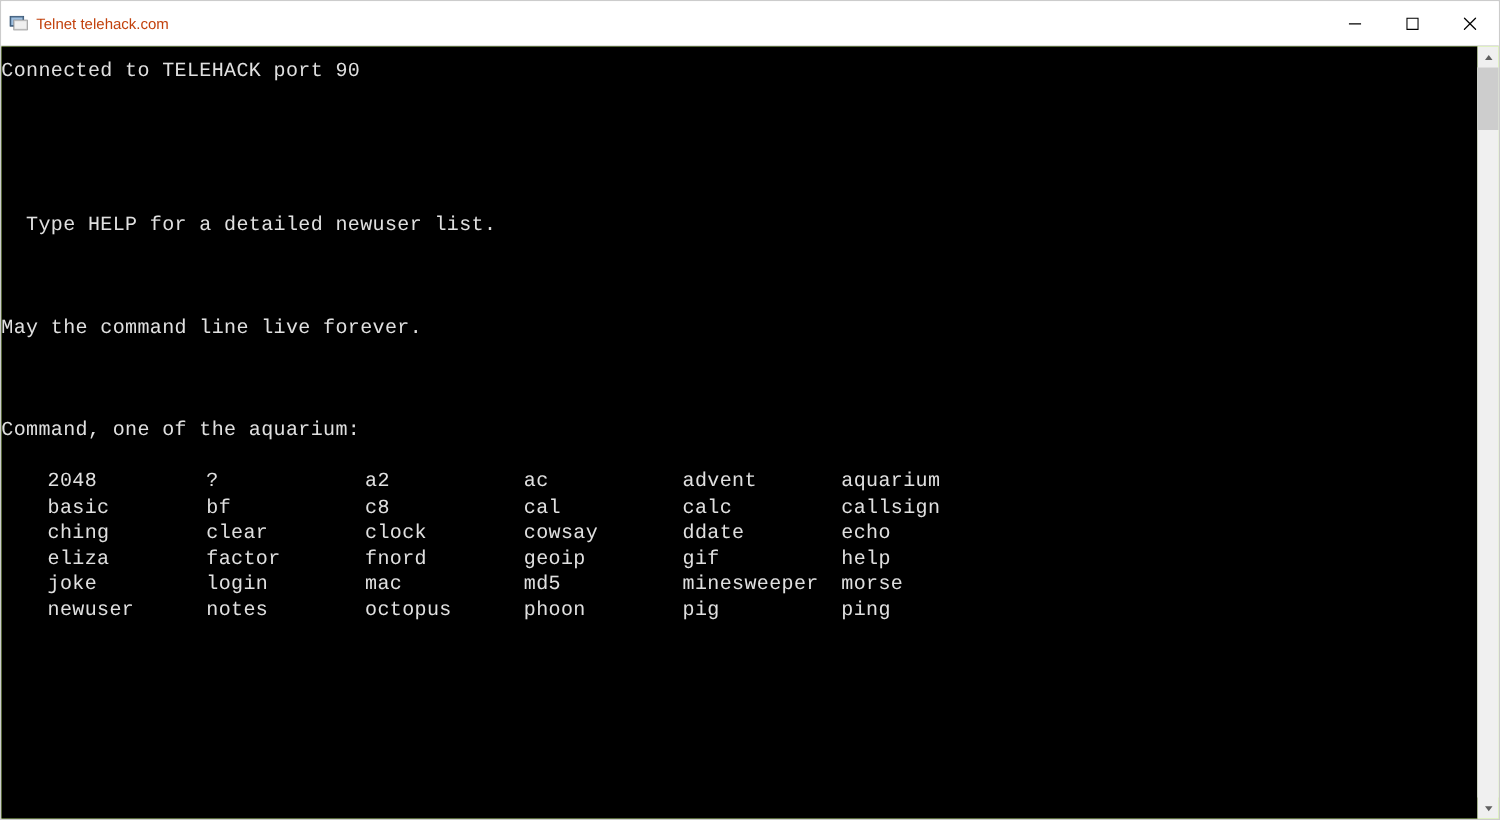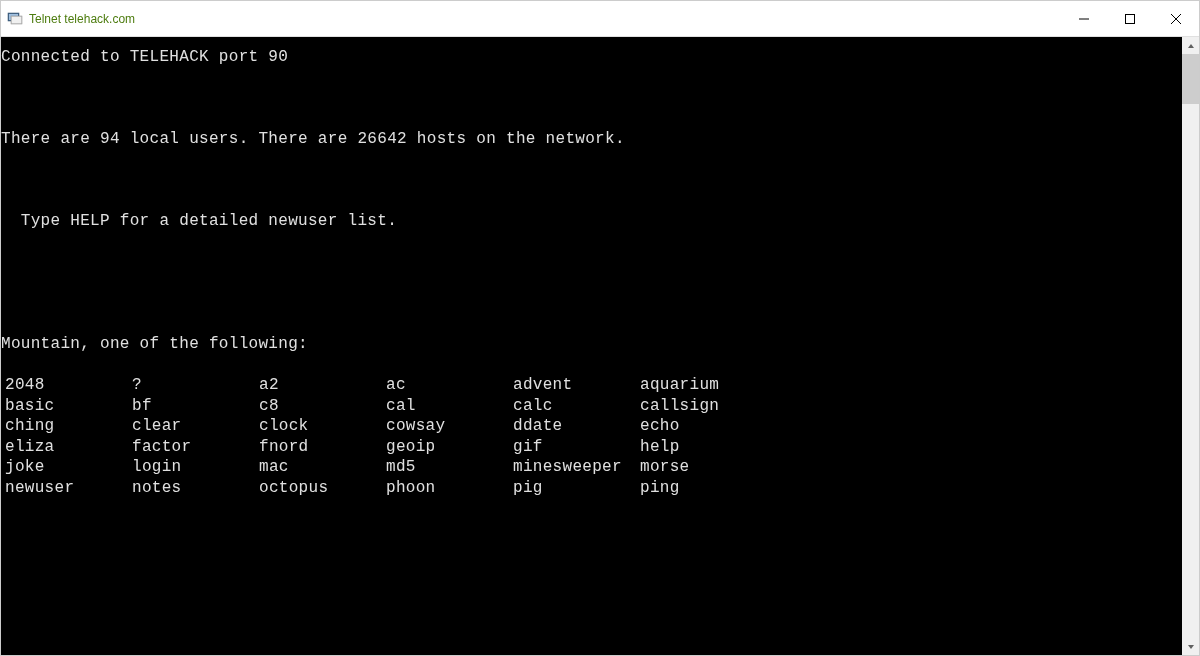--- a/index.html
+++ b/index.html
@@ -31,21 +31,21 @@
       border-bottom: 1px solid #e0e0e0;
     }
     .titlebar-icon {
       width: 16px;
       height: 16px;
       margin-right: 6px;
       display: inline-flex;
     }
     .titlebar-title {
       font-size: 12px;
-      color: #4d7c0f;
+      color: #c2410c;
       flex: 1;
     }
     .titlebar-controls {
       display: flex;
     }
     .titlebar-btn {
       width: 46px;
       height: 36px;
       display: flex;
       align-items: center;
@@ -95,21 +95,21 @@
       top: 0;
       width: 100%;
       height: 50px;
       background: #cdcdcd;
     }
     .cmd-table {
       display: block;
     }
     .cmd-row {
       display: block;
-      padding-left: 4px;
+      padding-left: 37px;
     }
     .cmd-cell {
       display: inline-block;
       width: 127px;
       vertical-align: top;
     }
   </style>
 </head>
 <body>
 
@@ -140,26 +140,26 @@
             <line x1="0" y1="0" x2="10" y2="10" stroke="#000" stroke-width="1"></line>
             <line x1="10" y1="0" x2="0" y2="10" stroke="#000" stroke-width="1"></line>
           </svg>
       </div>
     </div>
   </div>
 
   <div class="content-wrapper">
     <div class="terminal"><div><div>Connected to TELEHACK port 90</div>
 <div> </div>
-<div>There are 94 local users. There are 26642 hosts on the network.</div>
 <div> </div>
 <div>  Type HELP for a detailed newuser list.</div>
 <div> </div>
+<div>May the command line live forever.</div>
 <div> </div>
-<div>Mountain, one of the following:</div>
+<div>Command, one of the aquarium:</div>
 <div class="cmd-table" id="cmd-table"><div class="cmd-row"><span class="cmd-cell">2048</span><span class="cmd-cell">?</span><span class="cmd-cell">a2</span><span class="cmd-cell">ac</span><span class="cmd-cell">advent</span><span class="cmd-cell">aquarium</span></div><div class="cmd-row"><span class="cmd-cell">basic</span><span class="cmd-cell">bf</span><span class="cmd-cell">c8</span><span class="cmd-cell">cal</span><span class="cmd-cell">calc</span><span class="cmd-cell">callsign</span></div><div class="cmd-row"><span class="cmd-cell">ching</span><span class="cmd-cell">clear</span><span class="cmd-cell">clock</span><span class="cmd-cell">cowsay</span><span class="cmd-cell">ddate</span><span class="cmd-cell">echo</span></div><div class="cmd-row"><span class="cmd-cell">eliza</span><span class="cmd-cell">factor</span><span class="cmd-cell">fnord</span><span class="cmd-cell">geoip</span><span class="cmd-cell">gif</span><span class="cmd-cell">help</span></div><div class="cmd-row"><span class="cmd-cell">joke</span><span class="cmd-cell">login</span><span class="cmd-cell">mac</span><span class="cmd-cell">md5</span><span class="cmd-cell">minesweeper</span><span class="cmd-cell">morse</span></div><div class="cmd-row"><span class="cmd-cell">newuser</span><span class="cmd-cell">notes</span><span class="cmd-cell">octopus</span><span class="cmd-cell">phoon</span><span class="cmd-cell">pig</span><span class="cmd-cell">ping</span></div></div>
 
 </div></div>
 
     <div class="scrollbar">
       <div class="scroll-arrow">
         <svg width="8" height="8" viewBox="0 0 8 8">
             <polygon points="4,2 1,6 7,6" fill="#606060"></polygon>
           </svg>
       </div>

